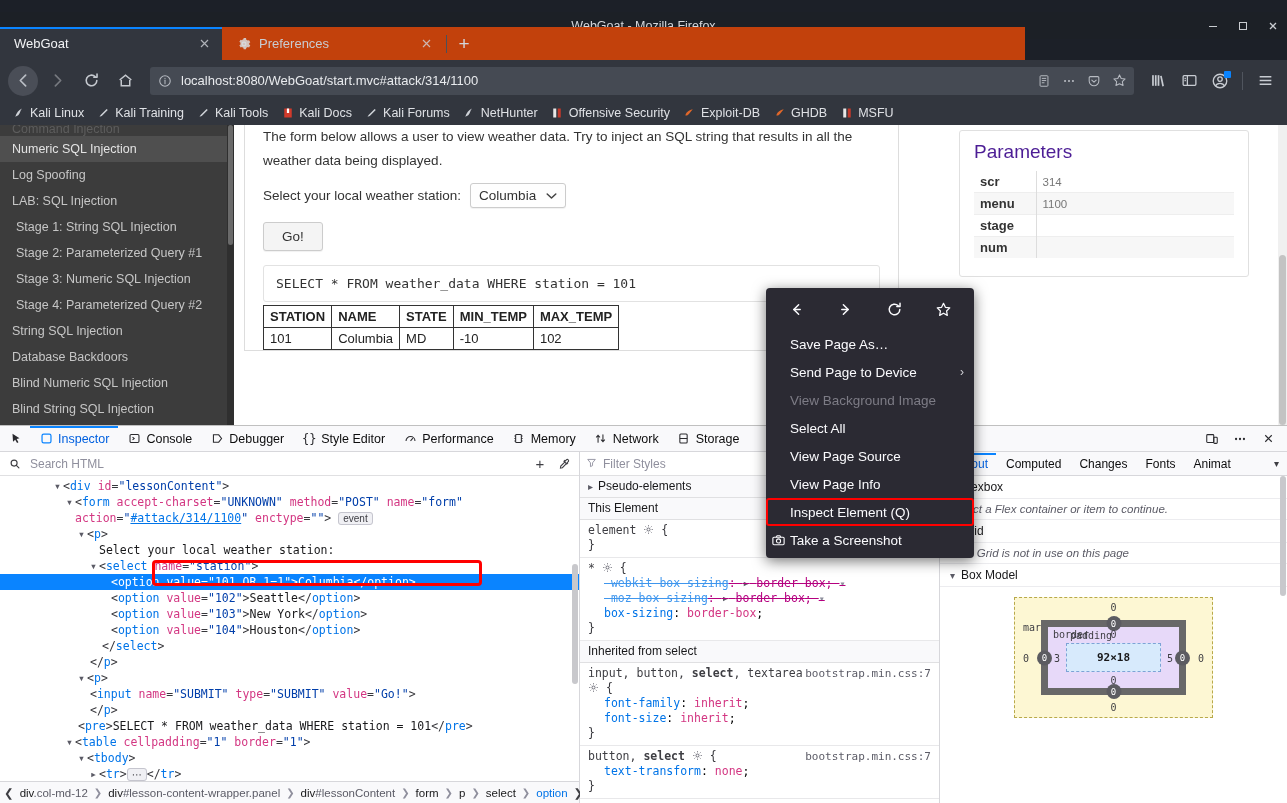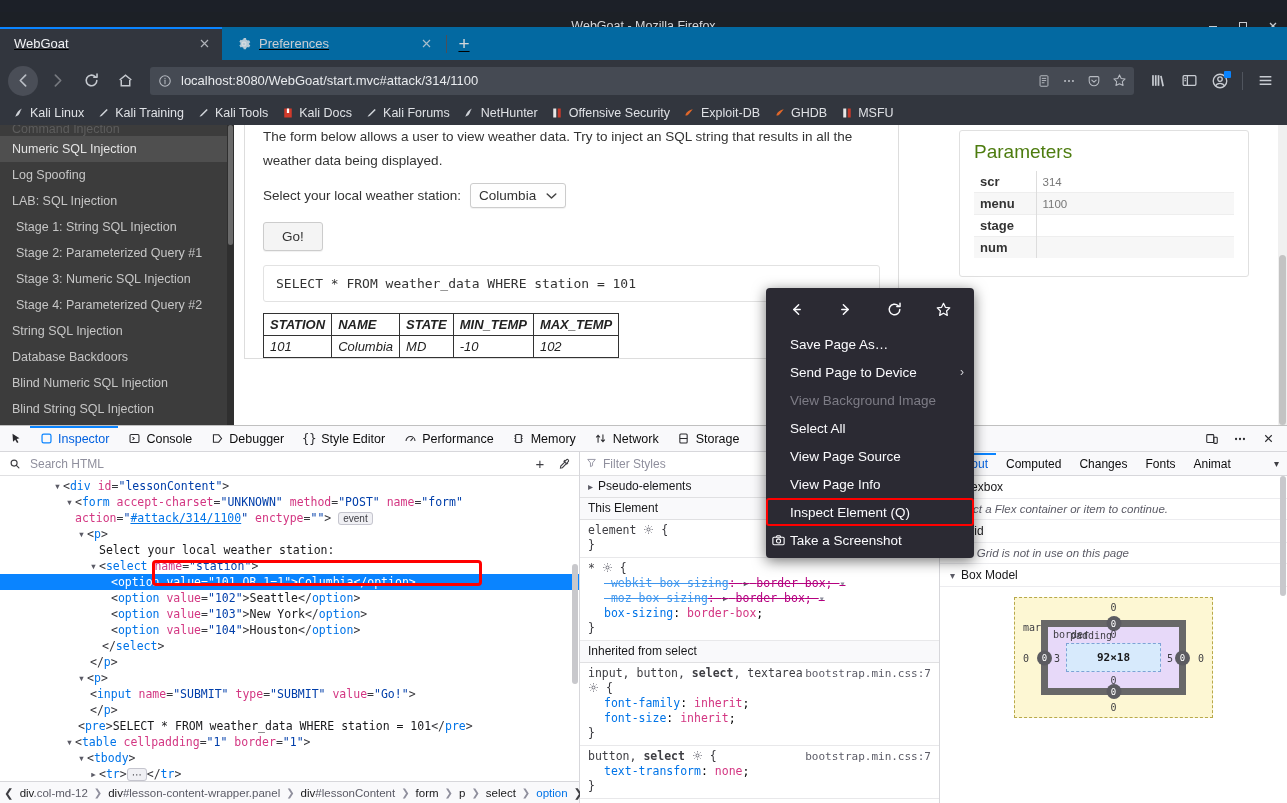--- a/index.html
+++ b/index.html
@@ -21,22 +21,22 @@
     background:#1c2026; color:#d7d9dd;
     display:flex; align-items:center; justify-content:center;
   }
   .titlebar-text { font-size:12.5px; color:#d6d8dc; }
   .win-btns { position:absolute; right:6px; top:0; height:27px; display:flex; align-items:center; gap:14px; }
   .win-btn { width:16px; height:16px; color:#c9ccd1; display:flex; align-items:center; justify-content:center; cursor:pointer; font-size:13px; }
   .win-btn svg { display:block; }
 
   
   .tabbar {
-    position:absolute; left:0; top:27px; width:1287px; height:33px;
-    background:#0369a1; display:flex; align-items:flex-end;text-decoration:underline;
+    position:absolute; left:0; top:27px; width:1025px; height:33px;
+    background:#c2410c; display:flex; align-items:flex-end;
   }
   .tab {
     height:33px; display:flex; align-items:center; gap:8px;
     padding:0 10px 0 14px; position:relative; cursor:pointer;
     color:#c8ccd2; font-size:13px; min-width:100px;
   }
   .tab.active { background:#32363e; color:#f2f3f5; }
   .tab.active::before {
     content:""; position:absolute; left:0; right:0; top:0; height:2px; background:#0a84ff;
   }
@@ -113,30 +113,30 @@
   .go-btn {
     margin:14px 18px 0; border:1px solid #ccc; background:#f4f4f4; border-radius:3px;
     padding:6px 18px; font-size:13.5px; color:#333; cursor:pointer; display:inline-block;
     box-shadow:0 1px 1px rgba(0,0,0,.06);
   }
   .sqlpre {
     margin:14px 18px 0; border:1px solid #e2e2e2; border-radius:3px; background:#fff;
     padding:10px 12px; font-family:"DejaVu Sans Mono","Liberation Mono",monospace;
     font-size:13px; color:#333;
   }
-  .restable { margin:11px 18px 0; border-collapse:collapse; font-size:13px; color:#222;font-style:italic; }
+  .restable { margin:3px 18px 0; border-collapse:collapse; font-size:13px; color:#222; }
   .restable td, .restable th { border:1px solid #333; padding:3px 6px; text-align:left; font-weight:normal; }
   .restable th { font-weight:bold; }
 
   
   .params {
     position:absolute; left:725px; top:5px; width:290px; background:#fff;
     border:1px solid #e0e0e0; border-radius:3px; padding:10px 14px 18px;
   }
-  .params h3 { margin:0 0 8px; font-size:19px; font-weight:normal; color:#4d7c0f; }
+  .params h3 { margin:0 0 8px; font-size:19px; font-weight:normal; color:#4c1d95; }
   .ptable { width:100%; border-collapse:collapse; font-size:13px; }
   .ptable td { padding:3px 6px; border-top:1px solid #eee; }
   .ptable tr:first-child td { border-top:none; }
   .ptable td.k { font-weight:bold; color:#333; width:62px; border-right:1px solid #ddd; }
   .ptable td.v { color:#777; font-size:11.5px; }
   .ptable tr:nth-child(even) { background:#f7f7f7; }
 
   .pagescroll { position:absolute; right:0; top:0; width:9px; height:300px; background:#f0f0f0; }
   .pagescroll i { position:absolute; left:1px; top:130px; width:7px; height:170px; background:#c3c3c3; border-radius:4px; }
 

